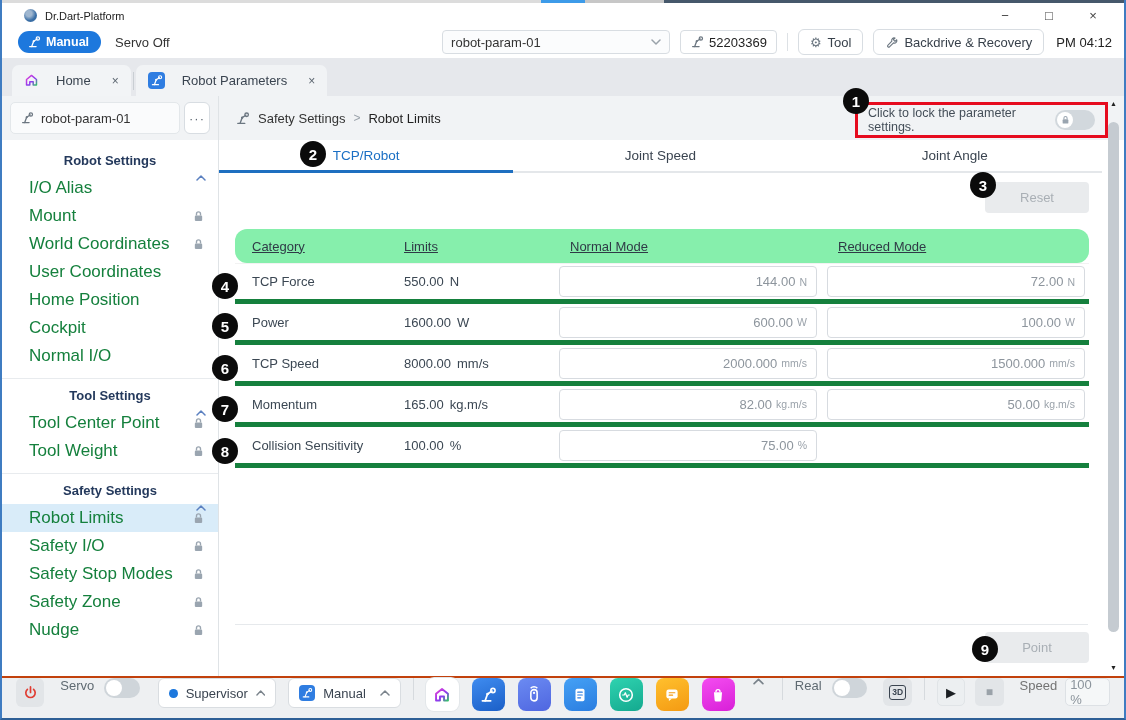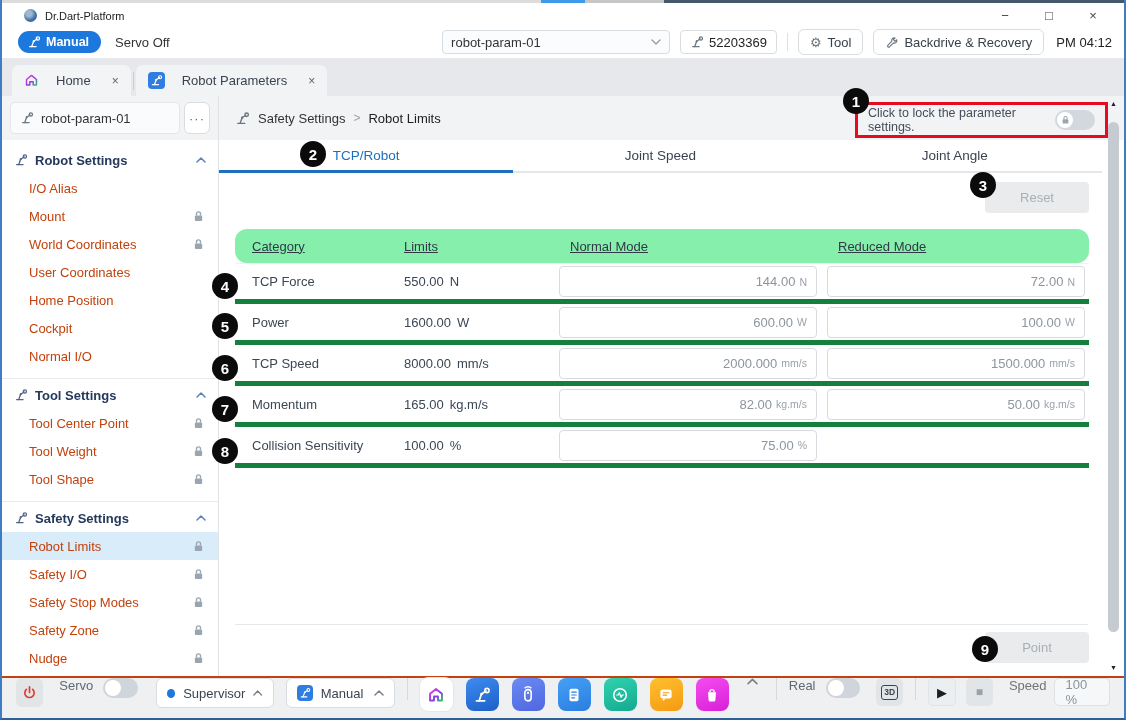--- a/index.html
+++ b/index.html
@@ -57,23 +57,23 @@
     border-right:1px solid #dfe3e6; }
   .side-top{ height:44px; background:#f1f3f5; display:flex; align-items:center; padding:0 8px; gap:4px; }
   .param-box{ flex:1; height:32px; background:#fafbfc; border:1px solid #e3e7ea; border-radius:5px;
     display:flex; align-items:center; gap:7px; padding:0 9px; color:#333; }
   .more-btn{ width:26px; height:32px; background:#fff; border:1px solid #d8dde2; border-radius:6px;
     color:#5c6670; display:flex; align-items:center; justify-content:center; font-size:13px; letter-spacing:1px; }
   .side-nav{ padding-top:4px; }
   .side-section{ padding:2px 0 6px 0; }
   .side-section + .side-section{ border-top:1px solid #e8ebee; margin-top:2px; }
   .side-header{ height:28px; display:flex; align-items:center; gap:7px; padding:0 12px 0 12px;
-    color:#24395c; font-weight:bold; font-size:13px; }
+    color:#24395c; font-weight:bold; font-size:13px;flex-direction:column; }
   .side-header .schev{ margin-left:auto; color:#5b80c0; }
-  .side-item{ height:28px; display:flex; align-items:center; padding:0 14px 0 27px; color:#c2410c; font-size:13px; }
+  .side-item{ height:28px; display:flex; align-items:center; padding:0 14px 0 27px; color:#15803d; font-size:17px; }
   .side-item.active{ background:#d9ecf9; }
   .side-item .silock{ margin-left:auto; display:flex; }
 
   
   .main{ position:absolute; left:217px; top:96px; right:0; bottom:42px; background:#fff; }
   .crumbbar{ height:44px; background:#f1f3f5; display:flex; align-items:center; padding-left:16px; gap:8px; }
   .crumb-section{ color:#333; }
   .crumb-sep{ color:#9aa2aa; font-size:12px; }
   .crumb-page{ color:#222; }
   .lock-banner{ position:absolute; left:636px; top:6px; width:253px; height:36px;
@@ -139,21 +139,21 @@
   .f-chev{ margin:0 6px 0 18px; color:#7a838b; }
   .threed-btn{ width:30px; height:28px; background:#e2e5e8; border-radius:6px; display:flex;
     align-items:center; justify-content:center; }
   .threed-glyph{ font-size:8.5px; font-weight:bold; color:#3a4450; border:1.4px solid #3a4450; border-radius:3px; padding:1.5px 2px; }
   .play-btn{ width:30px; height:28px; background:#eceff1; border:1px solid #e0e4e7; border-radius:5px;
     display:flex; align-items:center; justify-content:center; color:#1b1f23; font-size:13px; }
   .stop-btn{ width:30px; height:28px; background:#e2e5e8; border-radius:5px; display:flex;
     align-items:center; justify-content:center; color:#9aa2a9; font-size:12px; margin-left:10px; }
   .speed-label{ color:#737373; margin:0 8px 0 16px; }
   .speed-box{ height:28px; background:#f5f7f8; border:1px solid #dde1e5; border-radius:5px;
-    display:flex; align-items:center; padding:0 10px; color:#8b949c; }
+    display:flex; align-items:center; padding:0 4px; color:#8b949c; }
 
   
   .ann{ position:absolute; width:26px; height:26px; border-radius:50%; background:#0b0b0b; color:#fff;
     display:flex; align-items:center; justify-content:center; font-weight:bold; font-size:15px; z-index:50; }
   svg{ display:block; }
 </style>
 </head>
 <body>
 
 <svg width="0" height="0" style="position:absolute">
@@ -328,28 +328,20 @@
             </span>
           </div>
           <div class="side-item">
             <span>Tool Weight</span>
             <span class="silock">
               <svg width="11" height="13" viewBox="0 0 12 14">
                 <use href="#lock-glyph"></use>
               </svg>
             </span>
           </div>
-          <div class="side-item">
-            <span>Tool Shape</span>
-            <span class="silock">
-              <svg width="11" height="13" viewBox="0 0 12 14">
-                <use href="#lock-glyph"></use>
-              </svg>
-            </span>
-          </div>
         </div>
         <div class="side-section">
           <div class="side-header">
             <svg width="14" height="14" viewBox="0 0 16 16" style="color:#51638a">
               <use href="#robot-glyph"></use>
             </svg>
             <span>Safety Settings</span>
             <span class="schev">
               <svg width="10" height="6" viewBox="0 0 10 6">
                 <use href="#chev-up"></use>

